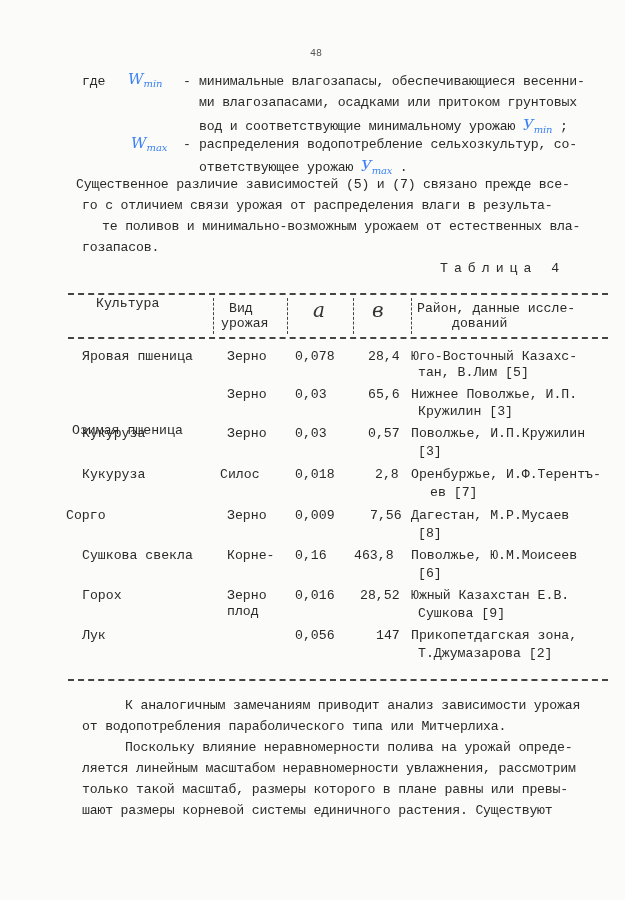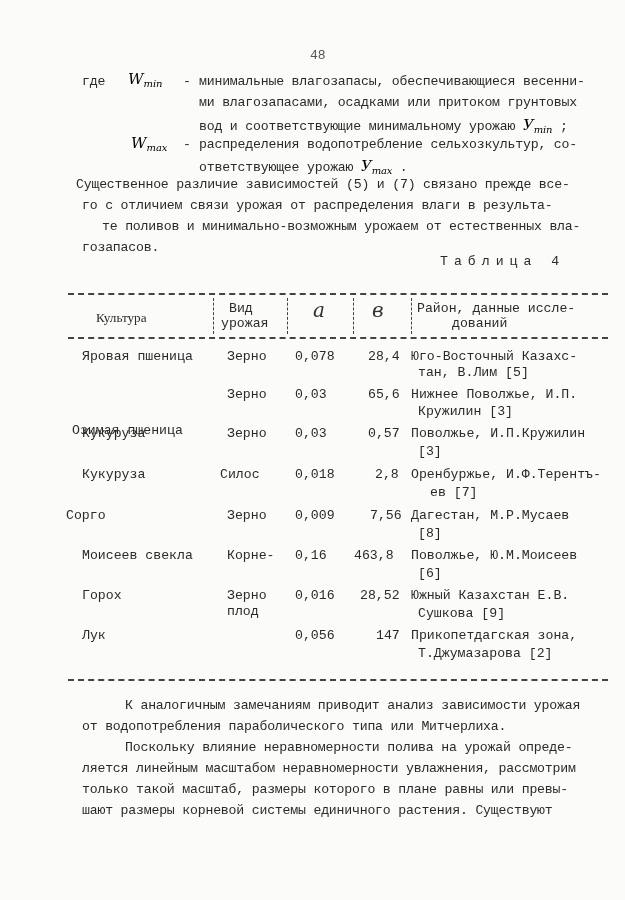--- a/index.html
+++ b/index.html
@@ -2,23 +2,23 @@
 <html><head>
 <meta charset="utf-8">
 <style>
   html, body { margin: 0; padding: 0; }
   body {
     width: 625px; height: 900px; background: #fbfbf9; position: relative; overflow: hidden;
     font-family: "Liberation Mono", "DejaVu Sans Mono", monospace; color: #2a2a2a;
     font-size: 13.2px;
   }
   .abs { position: absolute; white-space: nowrap; }
-  .page-num { left: 310px; top: 48px; font-size: 13px; color: #555; }
+  .page-num { left: 310px; top: 48px; font-size: 10px; color: #555; }
   .line { letter-spacing: -0.2px; }
-  .sym { font-family: "DejaVu Serif", serif; font-style: italic; font-size: 15px; color: #000000; }
+  .sym { font-family: "DejaVu Serif", serif; font-style: italic; font-size: 15px; color: #3b82f6; }
   .sub { font-size: 10px; vertical-align: -3px; }
   .dash-line {
     position: absolute; left: 68px; width: 540px; height: 0;
     border-top: 2px dashed #444;
   }
   .vsep {
     position: absolute; width: 0; border-left: 1.5px dashed #444;
   }
   .tbl-cell { position: absolute; white-space: nowrap; line-height: 15px; }
   .hdr-ital { font-family: "DejaVu Serif", serif; font-style: italic; font-size: 20px; color: #333; }
@@ -48,31 +48,31 @@
   <span>ответствующее урожаю</span>
   <span class="sym"><span>У</span><span class="sub">max</span></span>
   <span>.</span>
 </div>
 
 <div class="abs line" style="left:76px; top:177px;">Существенное различие зависимостей (5) и (7) связано прежде все-</div>
 <div class="abs line" style="left:82px; top:198px;">го  с отличием связи урожая от распределения  влаги в результа-</div>
 <div class="abs line" style="left:82px; top:219px;margin-left:20px;">те поливов и минимально-возможным урожаем от естественных вла-</div>
 <div class="abs line" style="left:82px; top:240px;">гозапасов.</div>
 
-<div class="abs line table-caption" style="left:440px; top:254px;">Таблица 4</div>
+<div class="abs line table-caption" style="left:440px; top:261px;">Таблица 4</div>
 
 <div class="dash-line" style="top:293px;"></div>
 <div class="dash-line" style="top:337px;"></div>
 
 <div class="vsep" style="left:213px; top:298px; height:36px;"></div>
 <div class="vsep" style="left:287px; top:298px; height:36px;"></div>
 <div class="vsep" style="left:353px; top:298px; height:36px;"></div>
 <div class="vsep" style="left:411px; top:298px; height:36px;"></div>
 
-<div class="tbl-cell" style="left:96px; top:310px;font-family:Liberation Serif, serif;">Культура</div>
+<div class="tbl-cell" style="left:96px; top:296px;">Культура</div>
 <div class="tbl-cell" style="left:229px; top:301px;">Вид</div>
 <div class="tbl-cell" style="left:221px; top:316px;">урожая</div>
 <div class="tbl-cell hdr-ital" style="left:313px; top:303px;">a</div>
 <div class="tbl-cell hdr-ital" style="left:372px; top:303px;">в</div>
 <div class="tbl-cell" style="left:417px; top:301px;">Район, данные иссле-</div>
 <div class="tbl-cell" style="left:452px; top:316px;">дований</div>
 
 <div>
   <div class="tbl-cell" style="left:82px; top:349px;">Яровая пшеница</div>
   <div class="tbl-cell" style="left:227px; top:349px;">Зерно</div>
@@ -112,21 +112,21 @@
 <div>
   <div class="tbl-cell" style="left:66px; top:508px;">Сорго</div>
   <div class="tbl-cell" style="left:227px; top:508px;">Зерно</div>
   <div class="tbl-cell" style="left:295px; top:508px;">0,009</div>
   <div class="tbl-cell" style="left:370px; top:508px;">7,56</div>
   <div class="tbl-cell" style="left:411px; top:508px;">Дагестан, М.Р.Мусаев</div>
   <div class="tbl-cell" style="left:418px; top:526px;">[8]</div>
 </div>
 
 <div>
-  <div class="tbl-cell" style="left:82px; top:548px;">Моисеев свекла</div>
+  <div class="tbl-cell" style="left:82px; top:548px;">Сушкова свекла</div>
   <div class="tbl-cell" style="left:227px; top:548px;">Корне-</div>
   <div class="tbl-cell" style="left:227px; top:561px;margin-top:43px;">плод</div>
   <div class="tbl-cell" style="left:295px; top:548px;">0,16</div>
   <div class="tbl-cell" style="left:354px; top:548px;">463,8</div>
   <div class="tbl-cell" style="left:411px; top:548px;">Поволжье, Ю.М.Моисеев</div>
   <div class="tbl-cell" style="left:418px; top:566px;">[6]</div>
 </div>
 
 <div>
   <div class="tbl-cell" style="left:82px; top:588px;">Горох</div>

